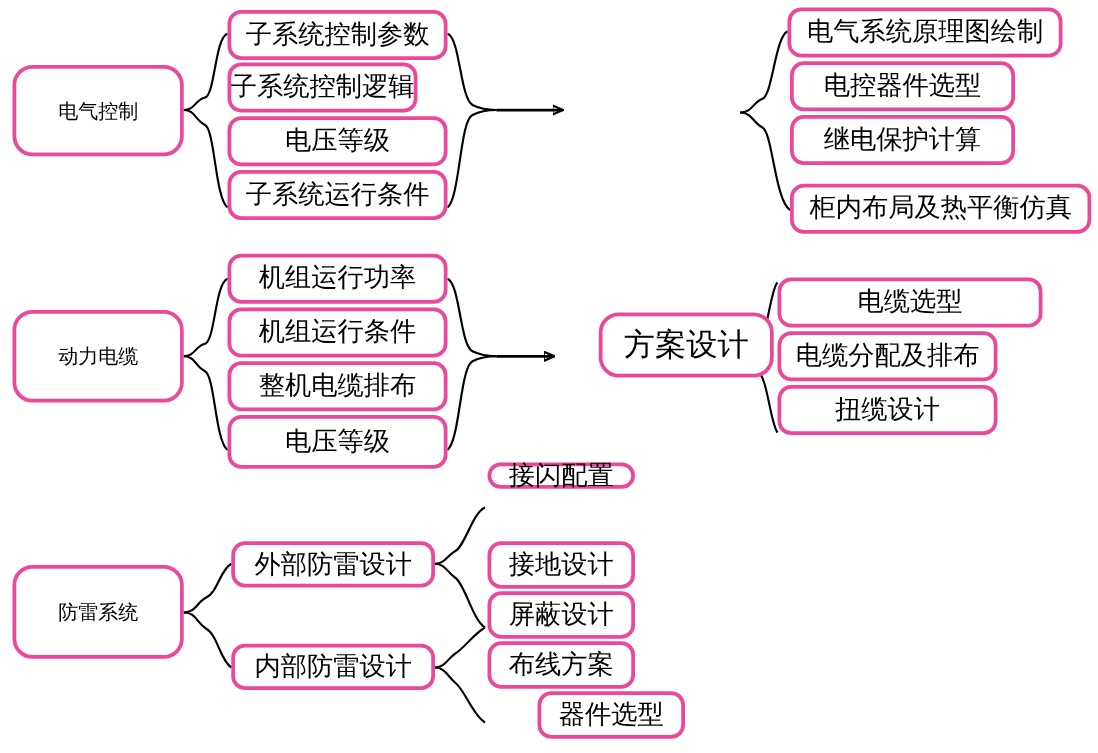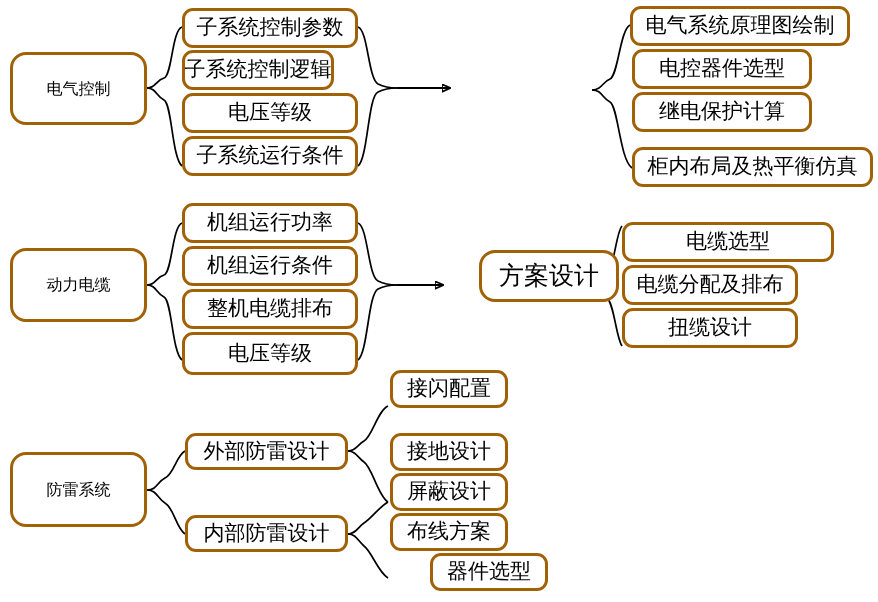--- a/index.html
+++ b/index.html
@@ -3,21 +3,21 @@
 <meta charset="utf-8">
 <style>
   html,body{margin:0;padding:0;background:#ffffff;}
   body{width:878px;height:602px;overflow:hidden;
        font-family:"DejaVu Sans","Liberation Sans",sans-serif;}
   #stage{position:relative;width:878px;height:602px;background:#fff;}
   .node{
     position:absolute;
     box-sizing:border-box;
     background:#ffffff;
-    border:3px solid #a16207;
+    border:3px solid #ec4899;
     border-radius:12px;
     display:flex;
     align-items:center;
     justify-content:center;
     text-align:center;
     color:#000;
     line-height:1.12;
     z-index:2;
     white-space:nowrap;
   }
@@ -116,19 +116,19 @@
 
   <div class="node leaf" style="left:622px;top:222px;width:212px;height:40px;">电缆选型</div>
   <div class="node leaf" style="left:622px;top:265px;width:176px;height:40px;">电缆分配及排布</div>
   <div class="node leaf" style="left:622px;top:308px;width:176px;height:40px;">扭缆设计</div>
 
   <div class="node root" style="left:10px;top:452px;width:137px;height:75px;">防雷系统</div>
 
   <div class="node mid" style="left:185px;top:433px;width:163px;height:37px;">外部防雷设计</div>
   <div class="node mid" style="left:185px;top:515px;width:163px;height:37px;">内部防雷设计</div>
 
-  <div class="node leaf" style="left:390px;top:370px;width:118px;height:38px;">接闪配置</div>
+  <div class="node leaf" style="left:390px;top:370px;width:118px;height:21px;">接闪配置</div>
   <div class="node leaf" style="left:390px;top:433px;width:118px;height:38px;">接地设计</div>
   <div class="node leaf" style="left:390px;top:473px;width:118px;height:38px;">屏蔽设计</div>
   <div class="node leaf" style="left:390px;top:513px;width:118px;height:38px;">布线方案</div>
   <div class="node leaf" style="left:390px;top:553px;width:118px;height:38px;margin-left:40px;">器件选型</div>
 
 </div>
 
 </body></html>

